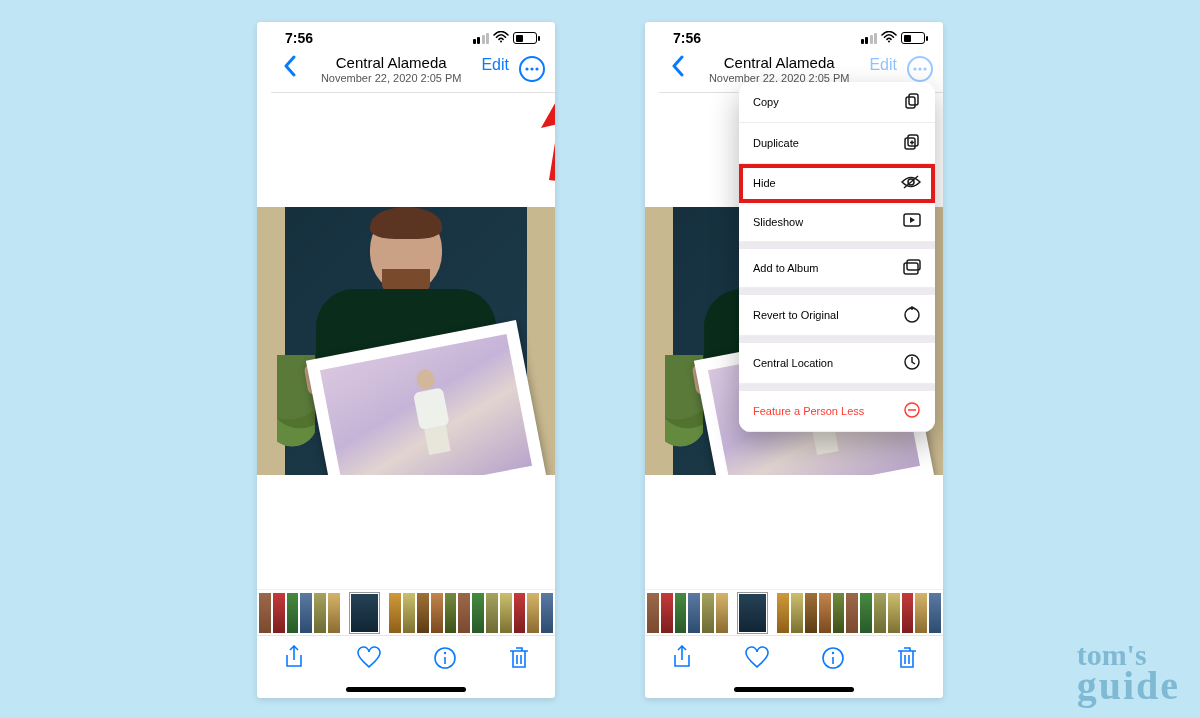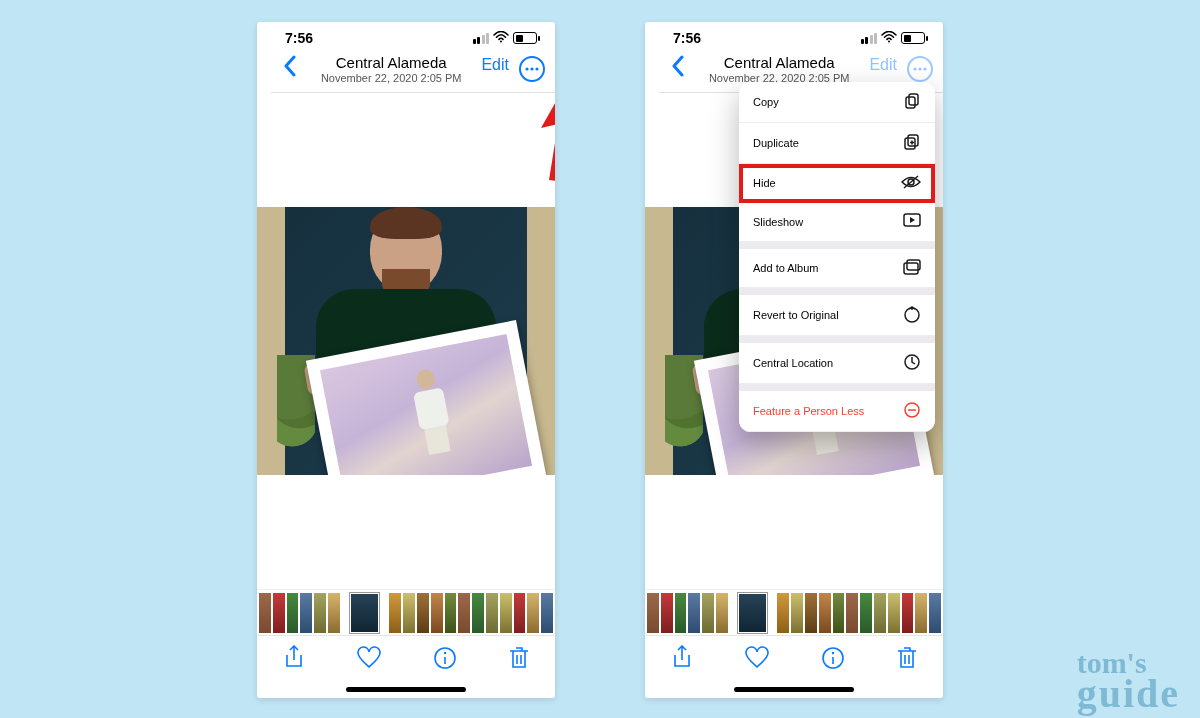--- a/index.html
+++ b/index.html
@@ -167,21 +167,21 @@
     border-bottom:1px solid rgba(0,0,0,.07);
     background:#fff;
   }
   .menu .gap { height:7px; background:#eceaee; border:none; }
   .menu .mi.red { color:#ff3b30; }
   .menu .mi svg { stroke:#1c1c1e; fill:none; stroke-width:1.5; }
   .menu .mi.red svg { stroke:#ff3b30; }
   .menu .mi.hl { outline:4px solid #e21a1a; outline-offset:-4px; }
   
   .watermark {
-    position:absolute; bottom:6px; right:20px;
+    position:absolute; bottom:14px; right:20px;
     color:#7fb9d3;
     font-weight:700;
     line-height:.9;
     text-align:left;
     font-family: Georgia, "Times New Roman", serif;
   }
   .watermark .l1{ font-size:30px; }
   .watermark .l2{ font-size:40px; letter-spacing:2px;text-align:right;}
 </style>
 </head>

